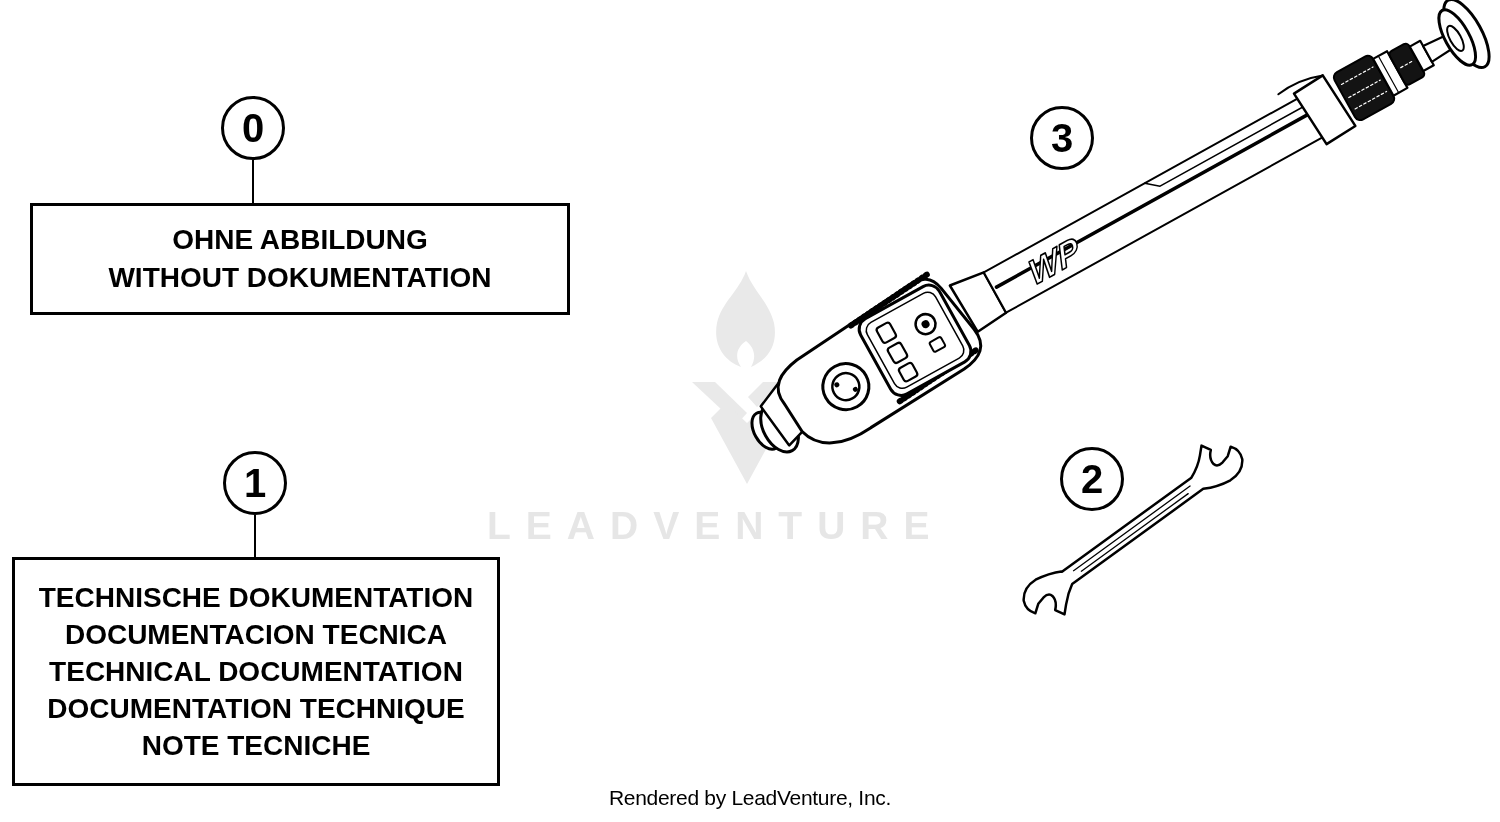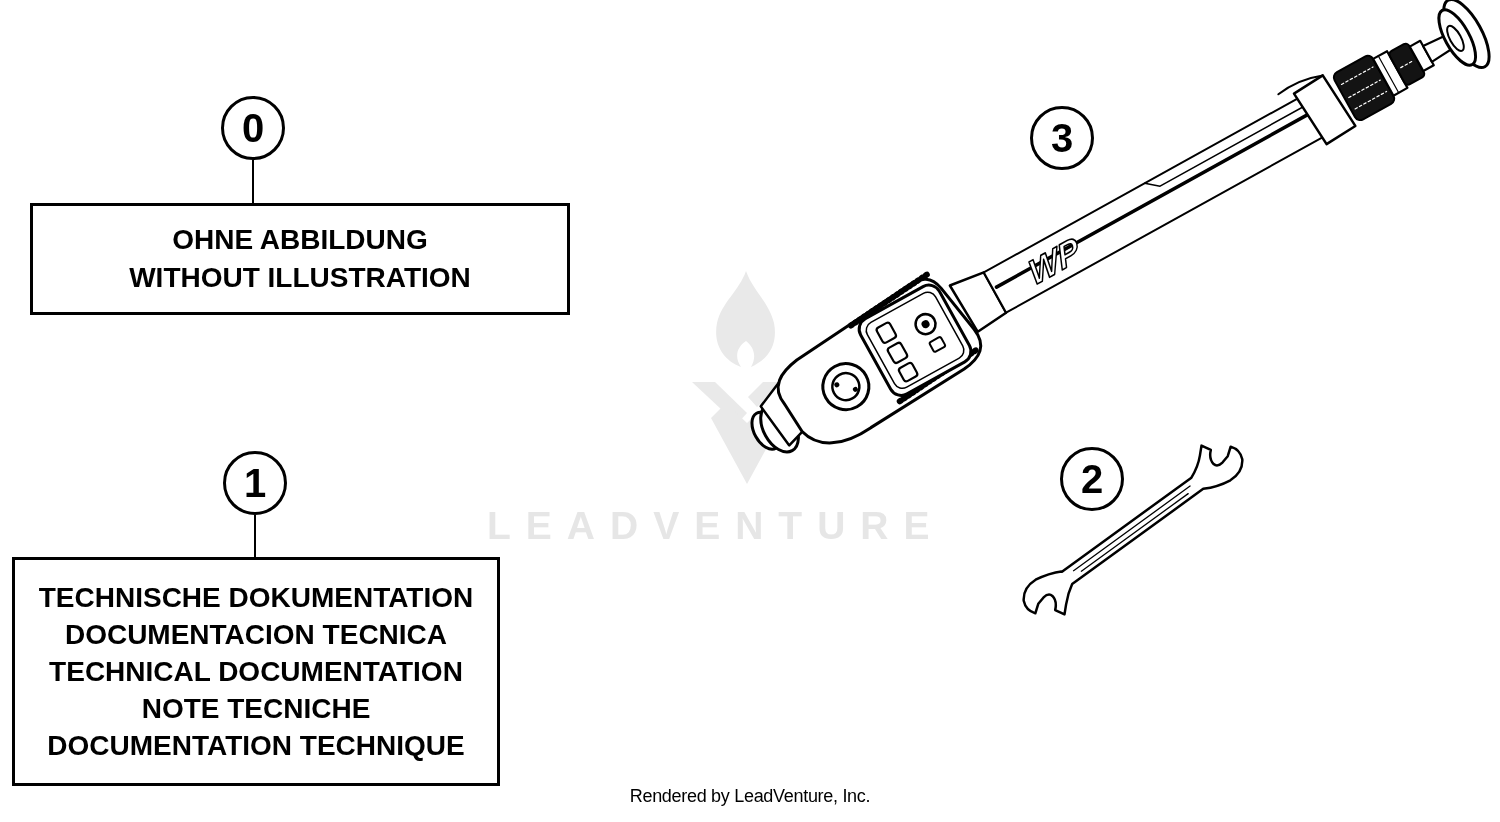--- a/index.html
+++ b/index.html
@@ -13,21 +13,21 @@
             display:flex;flex-direction:column;align-items:center;justify-content:center;
             text-align:center;z-index:4;}
   .note-box .line{font-weight:bold;font-size:28px;white-space:nowrap;}
   #box-0{left:12px;top:203px;width:540px;height:112px;margin-left:18px;}
   #box-0 .line{line-height:38px;}
   #box-1{left:12px;top:557px;width:488px;height:229px;}
   #box-1 .line{line-height:37px;text-align:right;}
   #watermark-text{position:absolute;left:487px;top:504px;font-size:39px;font-weight:bold;
                   letter-spacing:15px;color:#e6e6e6;z-index:1;white-space:nowrap;}
   #footer{position:absolute;left:0;top:786px;width:1500px;text-align:center;
-          font-size:18px;letter-spacing:-0.3px;color:#000;z-index:5;}
+          font-size:21px;letter-spacing:-0.3px;color:#000;z-index:5;}
   #art{position:absolute;left:0;top:0;z-index:2;}
 </style>
 </head>
 <body>
 
 <div id="page">
 
   <div id="watermark-text">LEADVENTURE</div>
 
   <svg id="art" width="1500" height="822" viewBox="0 0 1500 822">
@@ -104,33 +104,33 @@
       <line x1="-66" y1="3" x2="66" y2="3" stroke-width="1.3"></line>
     </g>
   </svg>
 
   <div class="callout" style="left:221px;top:96px;">
     <span>0</span>
   </div>
   <div class="connector" style="left:252px;top:160px;height:43px;"></div>
   <div class="note-box" id="box-0">
     <div class="line">OHNE ABBILDUNG</div>
-    <div class="line">WITHOUT ILLUSTRATION</div>
+    <div class="line">WITHOUT DOKUMENTATION</div>
   </div>
 
   <div class="callout" style="left:223px;top:451px;">
     <span>1</span>
   </div>
   <div class="connector" style="left:254px;top:515px;height:42px;"></div>
   <div class="note-box" id="box-1">
     <div class="line">TECHNISCHE DOKUMENTATION</div>
     <div class="line">DOCUMENTACION TECNICA</div>
     <div class="line">TECHNICAL DOCUMENTATION</div>
+    <div class="line">DOCUMENTATION TECHNIQUE</div>
     <div class="line">NOTE TECNICHE</div>
-    <div class="line">DOCUMENTATION TECHNIQUE</div>
   </div>
 
   <div class="callout" style="left:1060px;top:447px;">
     <span>2</span>
   </div>
 
   <div class="callout" style="left:1030px;top:106px;">
     <span>3</span>
   </div>
 

